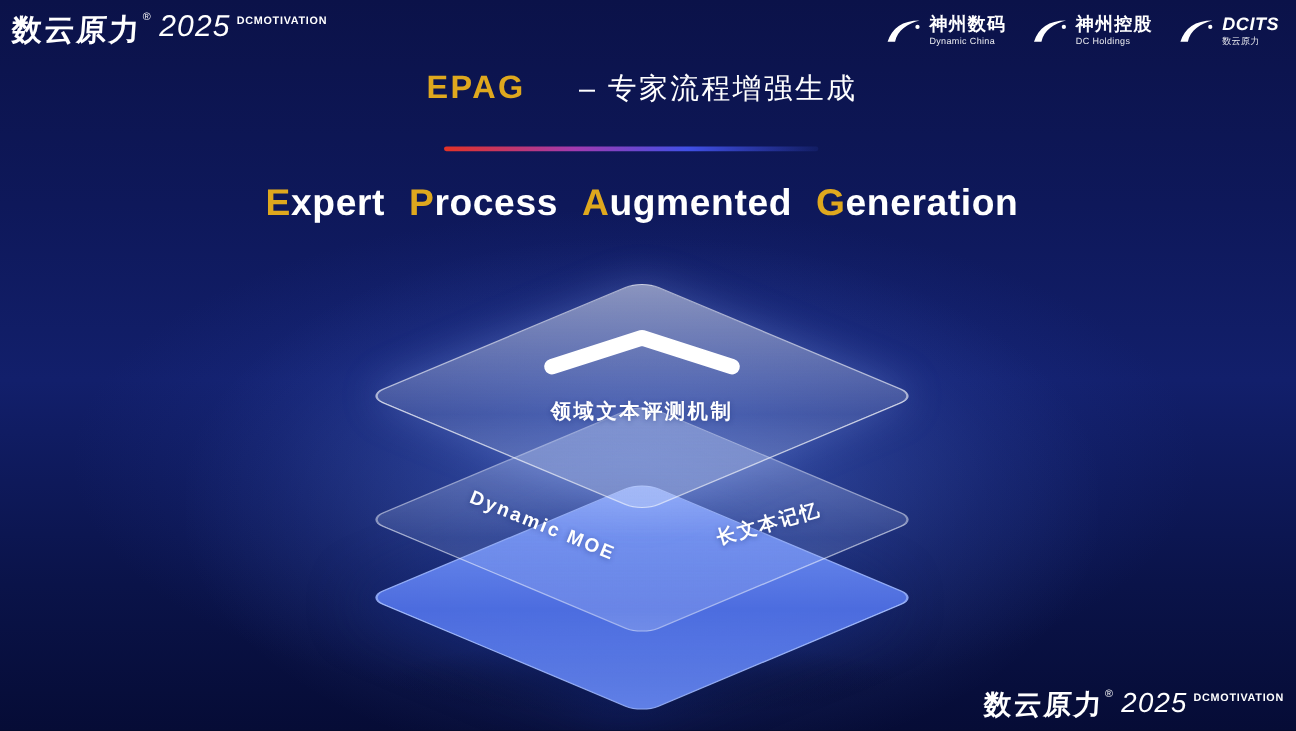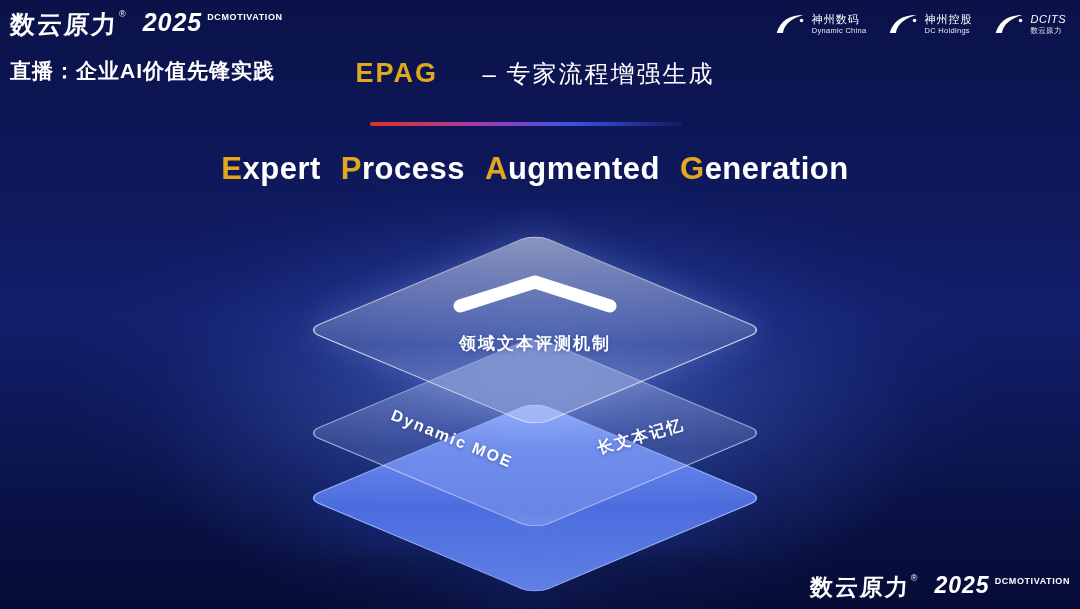--- a/index.html
+++ b/index.html
@@ -9,34 +9,34 @@
     background:
       radial-gradient(ellipse 58% 46% at 49% 63%, rgba(85,125,235,0.34) 0%, rgba(40,65,170,0.18) 48%, rgba(0,0,0,0) 75%),
       linear-gradient(180deg, #0b1249 0%, #0e185a 28%, #121f6b 52%, #0a1349 80%, #060c36 100%);
   }
   
   .brand { display:flex; align-items:flex-start; white-space:nowrap; }
   .brand--header { position:absolute; left:10px; top:8px; }
   .brand--footer { position:absolute; right:10px; bottom:6px; }
   .brand-cn  { font-size:25px; font-weight:800; letter-spacing:2px; transform:skewX(-4deg); }
   .brand-reg { font-size:9px; margin:1px 1px 0 1px; }
-  .brand-year{ font-size:25px; font-weight:700; font-style:italic; margin-left:16px; letter-spacing:1px; }
+  .brand-year{ font-size:25px; font-weight:400; font-style:italic; margin-left:6px; letter-spacing:1px; }
   .brand-sub { display:flex; flex-direction:row; margin-left:5px; margin-top:4px;
                font-size:9px; font-weight:700; line-height:1.15; letter-spacing:0.6px; }
   .brand--footer .brand-cn, .brand--footer .brand-year { font-size:23px; }
   
   .live-label { position:absolute; left:10px; top:57px; font-size:21px; font-weight:800; letter-spacing:1px; }
   .hdr-title  { position:absolute; left:535px; top:58px; transform:translateX(-50%); white-space:nowrap; }
   .hdr-title .hl   { color:var(--gold,#DFA81E); font-size:27px; font-weight:800; letter-spacing:2px; margin-right:8px; }
   .hdr-title .rest { color:#fff; font-size:24px; font-weight:400; letter-spacing:2px;margin-left:32px; }
   .logo-row { position:absolute; right:14px; top:12px; display:flex; gap:20px; align-items:center; }
   .logo { display:flex; align-items:center; gap:6px; }
   .logo-icon { width:32px; height:24px; flex:0 0 auto; }
   .logo-text { display:flex; flex-direction:column; line-height:1.2; }
-  .logo-name { font-size:11px; font-weight:400; letter-spacing:1px; }
+  .logo-name { font-size:15px; font-weight:700; letter-spacing:1px; }
   .logo-sub  { font-size:7.5px; opacity:0.92; letter-spacing:0.3px; }
   .logo:nth-child(3) .logo-name { font-style:italic; letter-spacing:0.5px; }
   
   .divider { position:absolute; left:526px; top:122px; width:312px; height:4px;
              transform:translateX(-50%); border-radius:3px;
              background:linear-gradient(90deg, var(--accent_red,#E33226) 0%, #a23bb0 35%, var(--accent_blue,#4150E6) 65%, rgba(60,90,220,0.10) 100%); }
   .main-title { position:absolute; left:535px; top:151px; transform:translateX(-50%);
                 white-space:nowrap; font-size:31px; font-weight:600; letter-spacing:0.5px; }
   .main-title .word { margin:0 10px;text-align:center; }
   .main-title .cap  { color:var(--gold,#DFA81E); }
@@ -79,21 +79,20 @@
   <div class="brand brand--header">
     <span class="brand-cn">数云原力</span>
     <span class="brand-reg">®</span>
     <span class="brand-year">2025</span>
     <span class="brand-sub">
       <span>DC</span>
       <span>MOTIVATION</span>
     </span>
   </div>
 
-  <div class="live-label">直播：企业AI价值先锋实践</div>
 
   <div class="hdr-title">
     <span class="hl">EPAG</span>
     <span class="rest">– 专家流程增强生成</span>
   </div>
 
   <div class="logo-row">
     <div class="logo">
       <span class="logo-icon">
         <svg viewBox="0 0 36 26" width="32" height="24">

